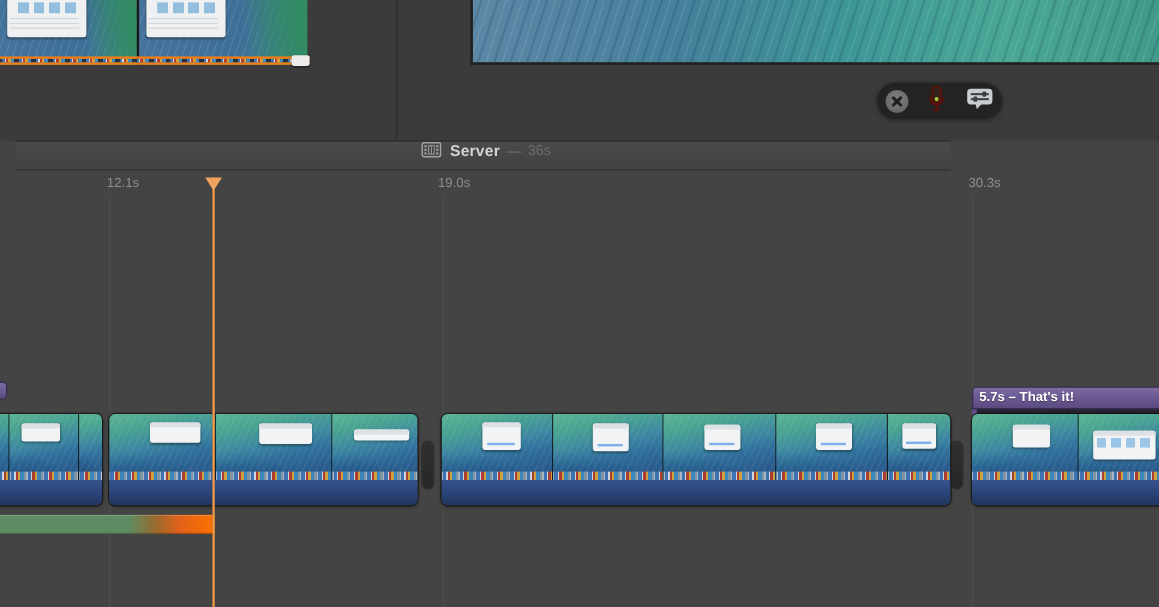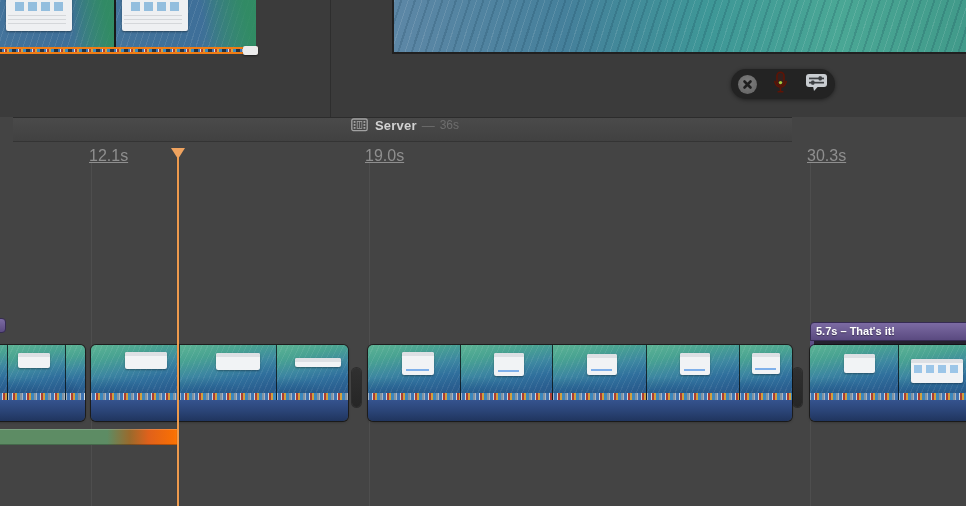--- a/index.html
+++ b/index.html
@@ -51,21 +51,21 @@
     border-top:1px solid #2c2c2c;border-bottom:1px solid #343434;
     display:flex;align-items:flex-start;padding-left:338px;margin-left:13px;}
   .project-bar .ptitle{color:#d2d2d2;font-size:13px;font-weight:700;margin-left:7px;letter-spacing:.2px;}
   .project-bar .psep{color:#6e6e6e;font-size:13px;margin:0 5px;}
   .project-bar .pdur{color:#6e6e6e;font-size:12px;}
 
   
   .timeline{position:absolute;left:0;top:143px;width:966px;height:363px;background:#444;}
   .gridline{position:absolute;top:163px;height:343px;width:1px;background:rgba(255,255,255,.055);}
   .g1{left:91px;} .g2{left:369px;} .g3{left:810px;}
-  .rmark{position:absolute;top:147px;font-size:16px;color:#8f8f8f;text-decoration:underline;}
+  .rmark{position:absolute;top:147px;font-size:11px;color:#8f8f8f;}
   .m1{left:89px;} .m2{left:365px;} .m3{left:807px;}
 
   
   .clip{position:absolute;top:345px;height:76px;border-radius:5px;overflow:hidden;
     box-shadow:0 0 0 1px rgba(12,12,12,.65), 0 1px 3px rgba(0,0,0,.35);}
   .film{position:absolute;left:0;top:0;right:0;height:55px;display:flex;overflow:hidden;}
   .navy{position:absolute;left:0;right:0;top:55px;height:21px;
     background:linear-gradient(180deg,#35538e 0%,#2b4578 50%,#20355e 100%);}
   .tile{position:relative;height:55px;flex:none;border-right:1px solid rgba(8,12,18,.8);
     background:

